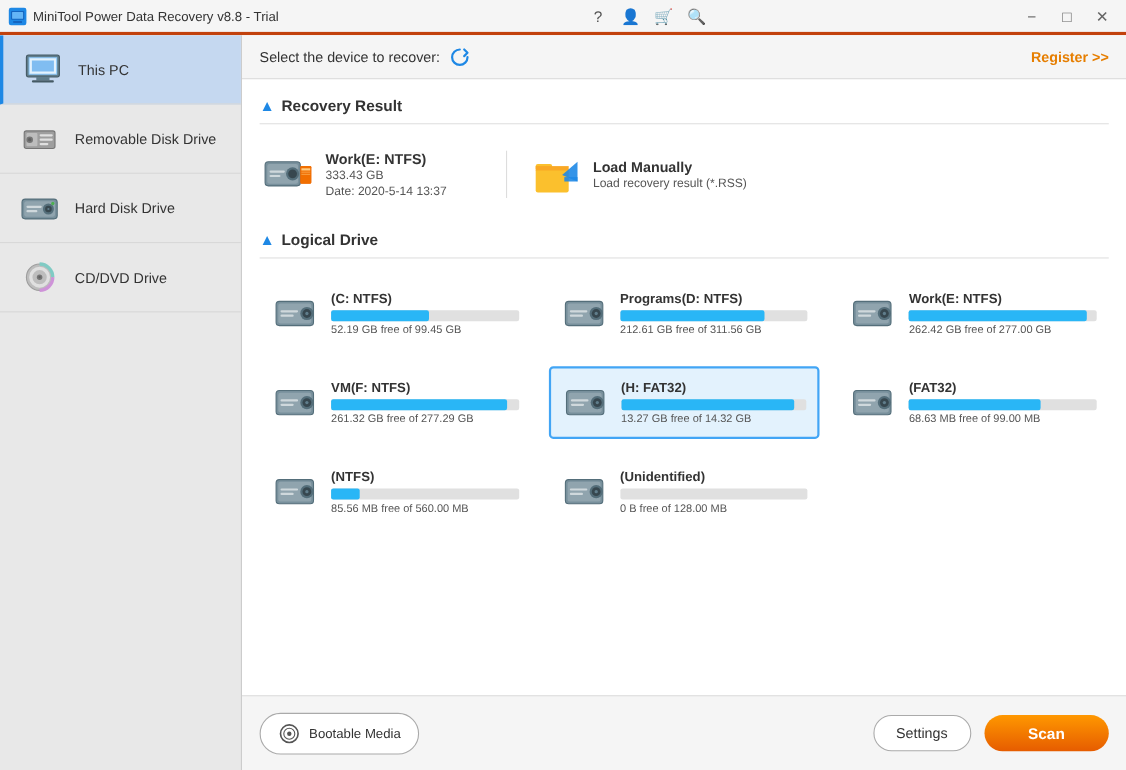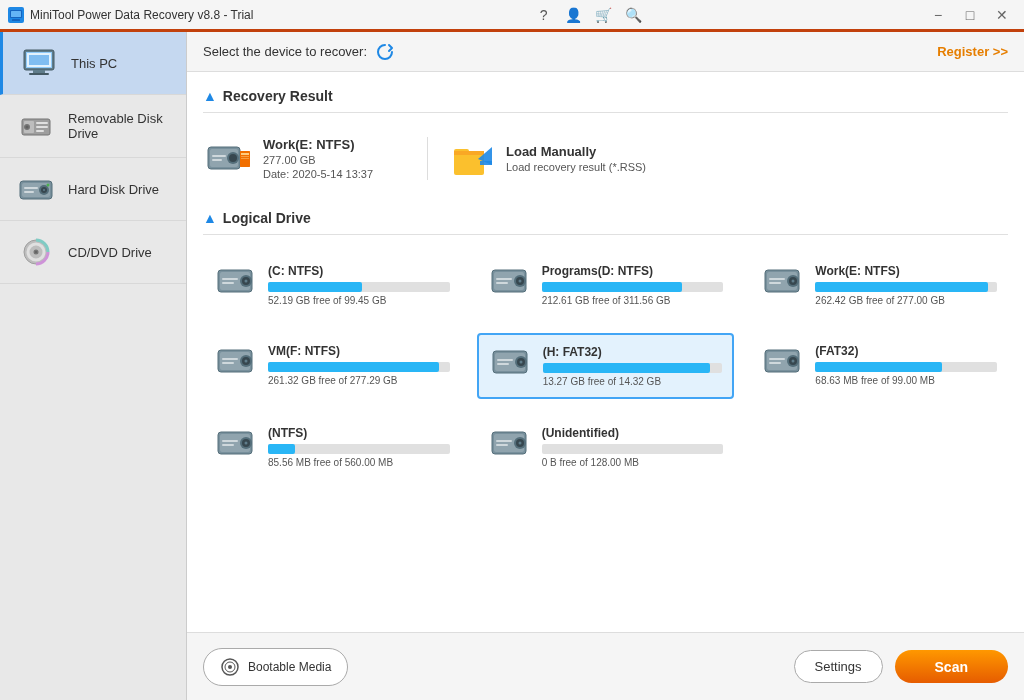--- a/index.html
+++ b/index.html
@@ -12,21 +12,21 @@
     .titlebar-title { font-size: 12px; color: #333; }
     .titlebar-controls { display: flex; gap: 4px; }
     .titlebar-btn { width: 28px; height: 28px; border: none; background: transparent; cursor: pointer; display: flex; align-items: center; justify-content: center; font-size: 14px; color: #666; border-radius: 3px; }
     .titlebar-icons { display: flex; gap: 2px; }
     .titlebar-icon-btn { width: 28px; height: 28px; display: flex; align-items: center; justify-content: center; cursor: pointer; color: #555; font-size: 14px; }
 
     
     .main-container { display: flex; flex: 1; overflow: hidden; }
 
     
-    .sidebar { width: 187px; background: #e8e8e8; border-right: 1px solid #ccc; display: flex; flex-direction: column; }
+    .sidebar { width: 220px; background: #e8e8e8; border-right: 1px solid #ccc; display: flex; flex-direction: column; }
     .sidebar-item { display: flex; align-items: center; gap: 12px; padding: 16px 16px; cursor: pointer; border-bottom: 1px solid #d8d8d8; }
     .sidebar-item.active { background: #c5d8f0; border-left: 3px solid #1e88e5; }
     .sidebar-item-icon { width: 40px; height: 30px; display: flex; align-items: center; justify-content: center; flex-shrink: 0; }
     .sidebar-item-label { font-size: 13px; color: #333; font-weight: 500; }
 
     
     .content { flex: 1; background: #fff; display: flex; flex-direction: column; overflow: hidden; }
 
     
     .topbar { height: 40px; background: #f5f5f5; border-bottom: 1px solid #ddd; display: flex; align-items: center; justify-content: space-between; padding: 0 16px; }
@@ -48,21 +48,21 @@
     .recovery-items { display: flex; gap: 20px; padding: 10px 0; }
     .recovery-item { display: flex; align-items: center; gap: 10px; cursor: pointer; min-width: 200px; }
     .recovery-item-icon { width: 50px; height: 40px; flex-shrink: 0; position: relative; }
     .recovery-item-info { display: flex; flex-direction: column; gap: 2px; }
     .recovery-item-name { font-size: 13px; font-weight: bold; color: #333; }
     .recovery-item-size { font-size: 11px; color: #555; }
     .recovery-item-date { font-size: 11px; color: #555; }
 
     
     .drive-grid { display: grid; grid-template-columns: repeat(3, 1fr); gap: 16px; padding: 4px 0; }
-    .drive-card { display: flex; align-items: flex-start; gap: 10px; padding: 10px 10px; border-radius: 4px; cursor: pointer; border: 1px solid transparent; }
+    .drive-card { display: flex; align-items: center; gap: 10px; padding: 10px 10px; border-radius: 4px; cursor: pointer; border: 1px solid transparent; }
     .drive-card.selected { background: #e3f2fd; border-color: #64b5f6; border: 2px solid #42a5f5; }
     .drive-icon { width: 44px; height: 34px; flex-shrink: 0; display: flex; align-items: center; justify-content: center; }
     .drive-info { flex: 1; min-width: 0; }
     .drive-name { font-size: 12px; font-weight: bold; color: #333; margin-bottom: 4px; }
     .drive-bar-bg { height: 10px; background: #e0e0e0; border-radius: 2px; margin-bottom: 3px; width: 100%; }
     .drive-bar-fill { height: 100%; background: #29b6f6; border-radius: 2px; }
     .drive-free { font-size: 10px; color: #555; }
 
     
     .bottombar { height: 68px; background: #f5f5f5; border-top: 1px solid #ddd; display: flex; align-items: center; justify-content: space-between; padding: 0 16px; }
@@ -202,21 +202,21 @@
 
                 <rect x="37" y="12" width="10" height="16" rx="1" fill="#e65100"></rect>
                 <rect x="37" y="12" width="10" height="16" rx="1" fill="#f57c00" opacity="0.7"></rect>
                 <rect x="38" y="14" width="8" height="2" fill="#ffcc80"></rect>
                 <rect x="38" y="17" width="8" height="1" fill="#ffcc80" opacity="0.5"></rect>
                 <rect x="38" y="19" width="8" height="1" fill="#ffcc80" opacity="0.5"></rect>
               </svg>
             </div>
             <div class="recovery-item-info">
               <span class="recovery-item-name">Work(E: NTFS)</span>
-              <span class="recovery-item-size">277.00 GB</span>
+              <span class="recovery-item-size">333.43 GB</span>
               <span class="recovery-item-date">Date: 2020-5-14 13:37</span>
             </div>
           </div>
 
           <div class="recovery-separator"></div>
 
           <div class="recovery-item">
             <div class="load-manually-icon">
               <svg width="44" height="40" viewBox="0 0 44 40">
 

